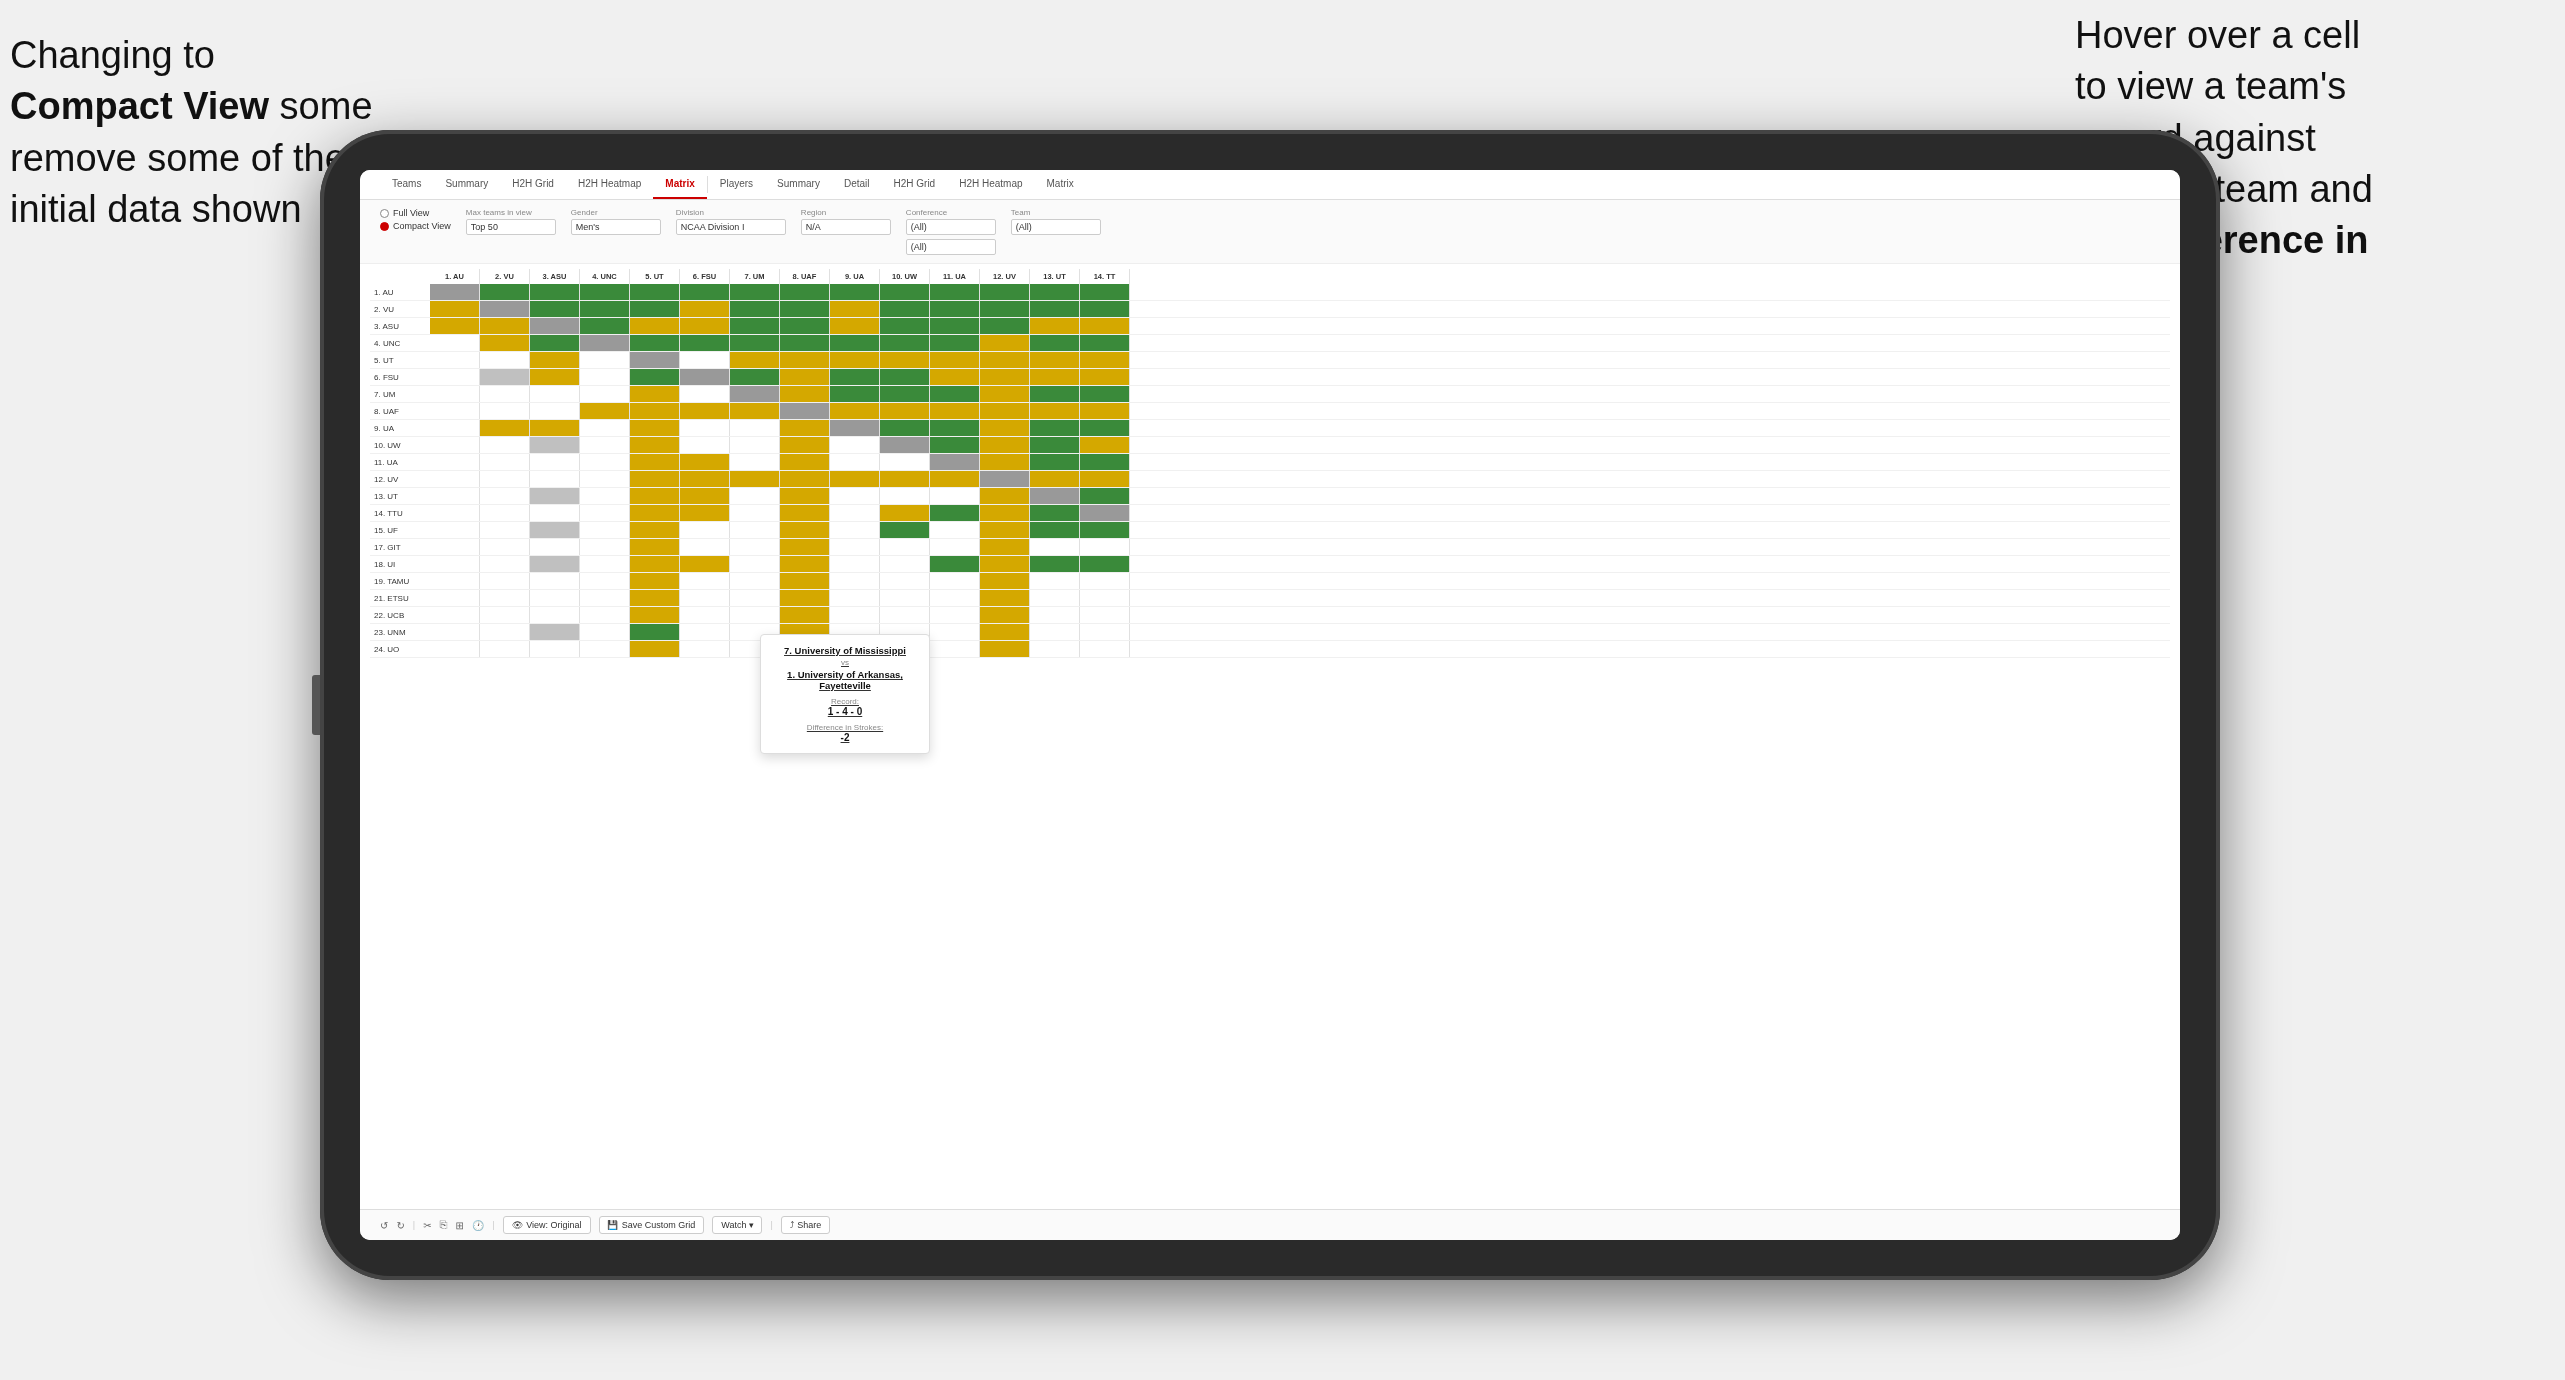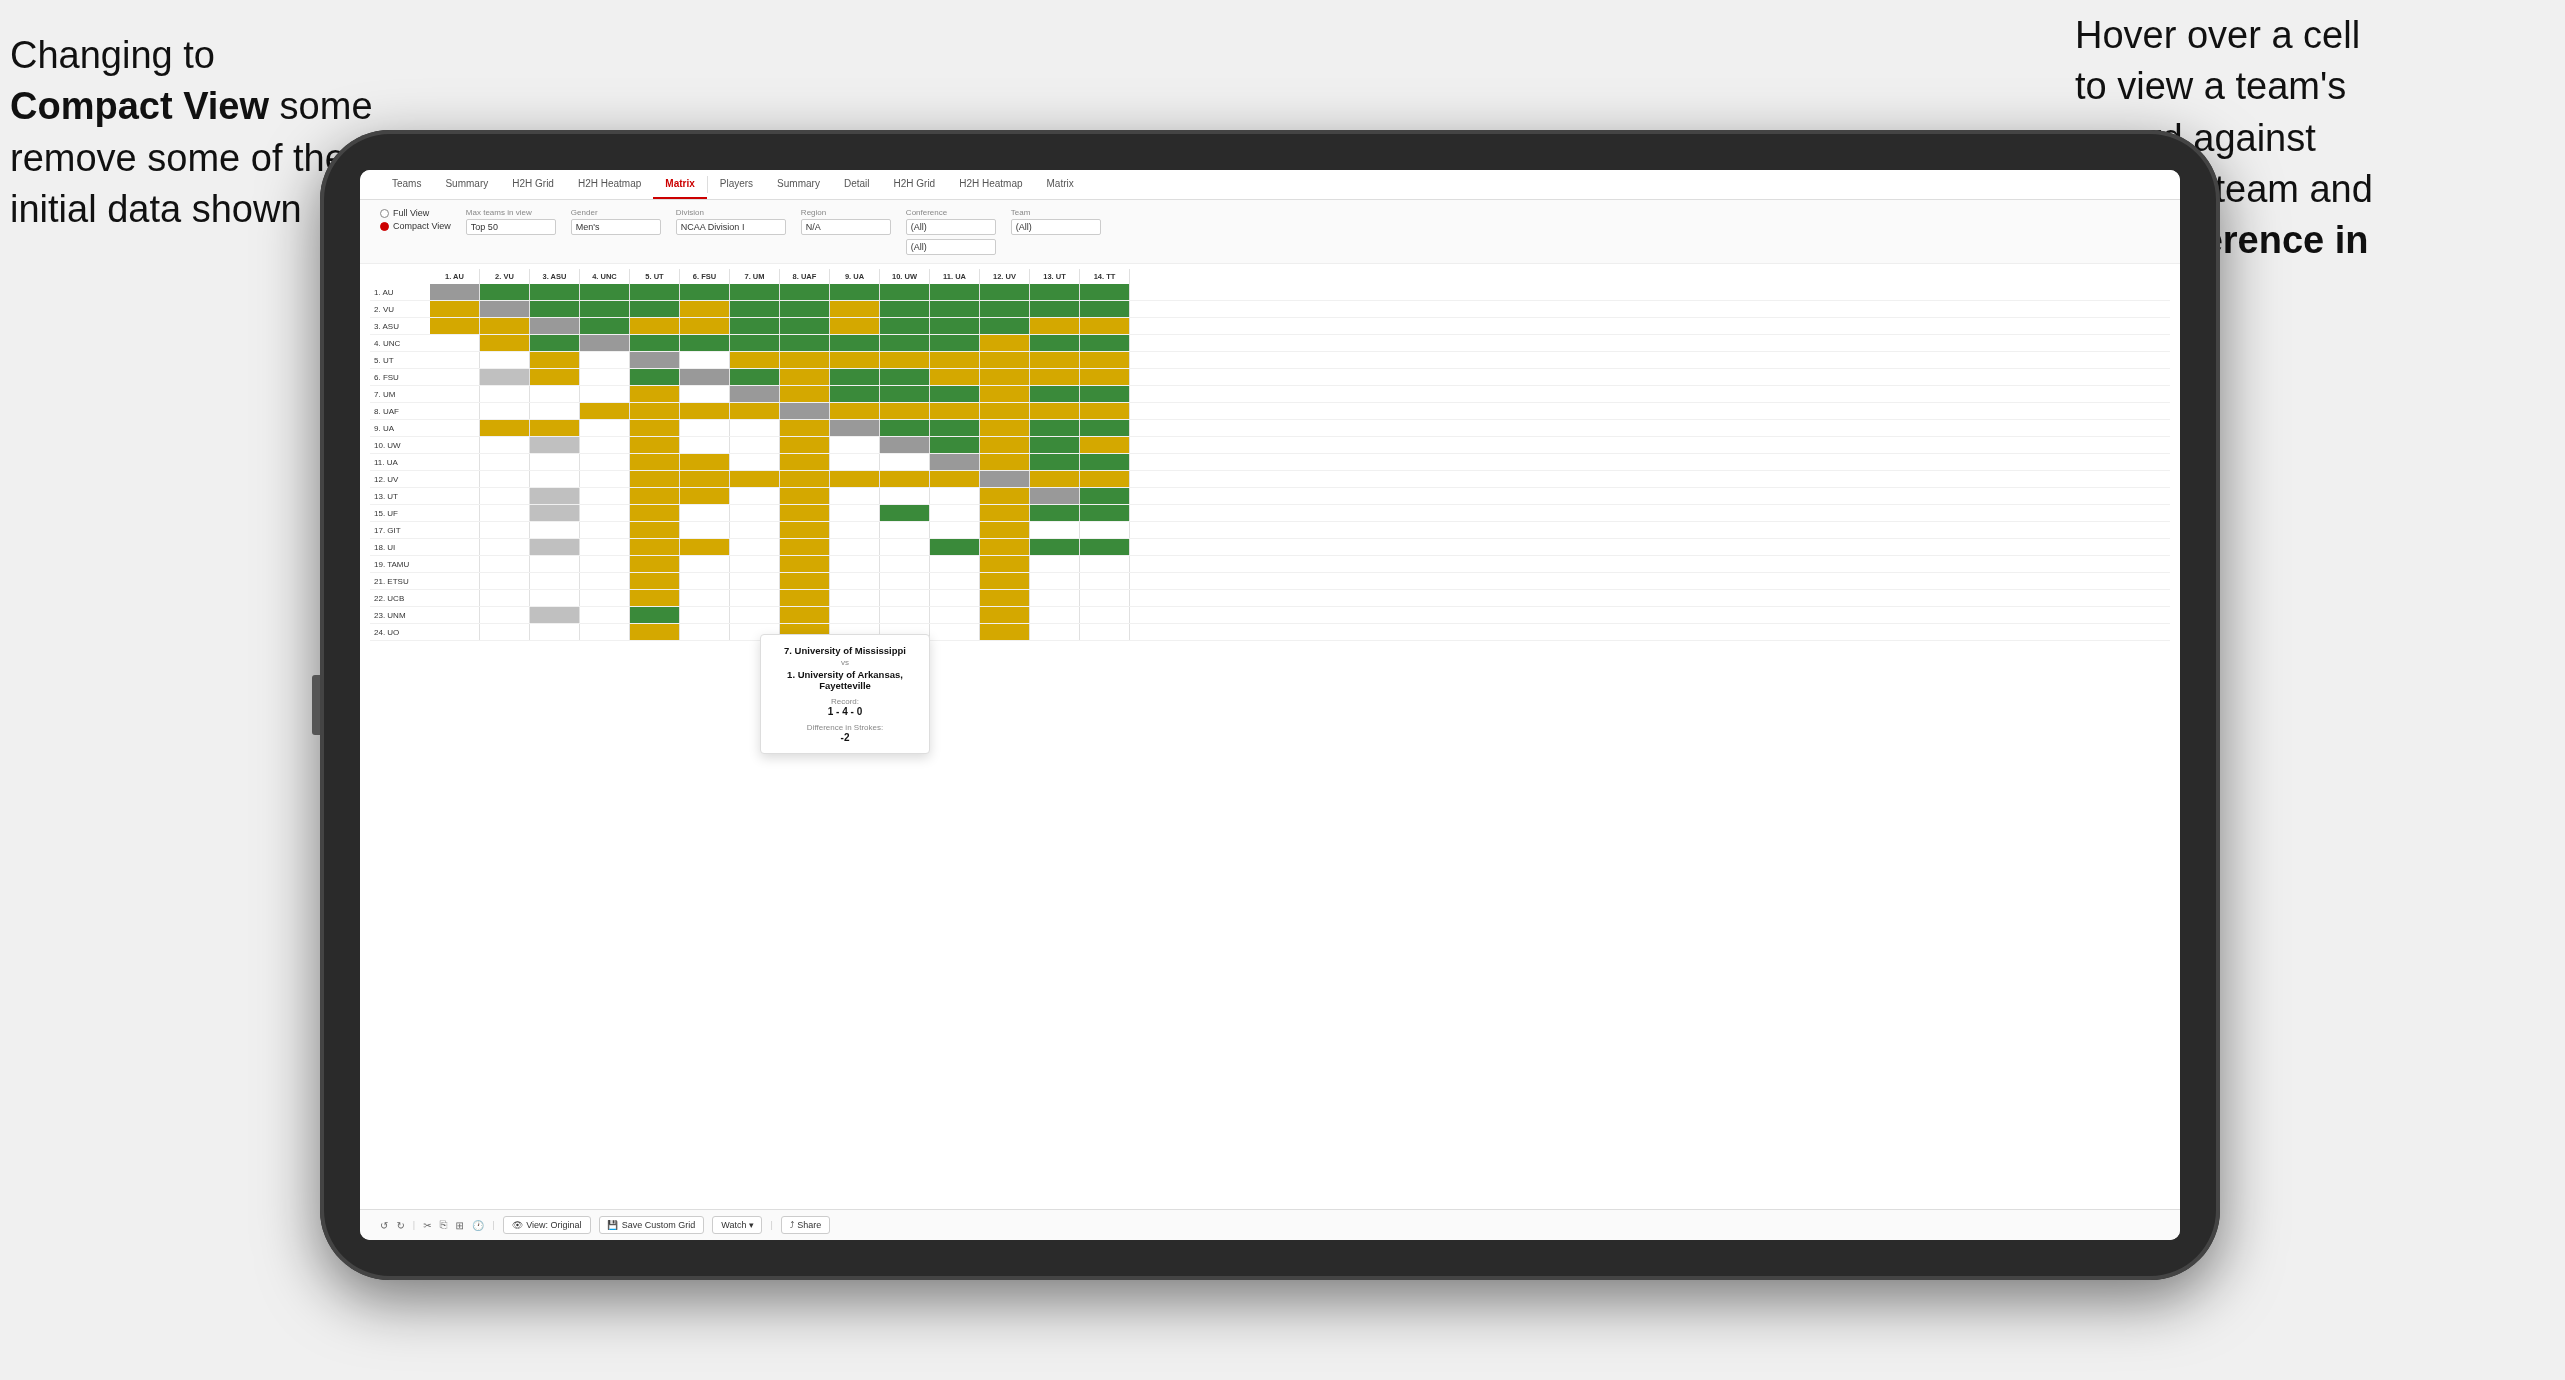--- a/index.html
+++ b/index.html
@@ -251,20 +251,21 @@
       background: #fff;
       border: 1px solid #ddd;
       border-radius: 4px;
       padding: 10px 14px;
       box-shadow: 0 4px 12px rgba(0,0,0,0.15);
       font-size: 9px;
       color: #333;
       text-align: center;
       width: 170px;
       z-index: 100;
+      text-decoration: underline;
     }
     .tooltip-title {
       font-weight: 600;
       font-size: 9.5px;
       color: #111;
       margin-bottom: 2px;
     }
     .tooltip-vs {
       color: #888;
       font-size: 8px;
@@ -657,20 +658,37 @@
                 <div class="matrix-cell" style="background: rgb(255, 255, 255);"></div>
                 <div class="matrix-cell" style="background: rgb(212, 168, 0);"></div>
                 <div class="matrix-cell" style="background: rgb(255, 255, 255);"></div>
                 <div class="matrix-cell" style="background: rgb(255, 255, 255);"></div>
                 <div class="matrix-cell" style="background: rgb(255, 255, 255);"></div>
                 <div class="matrix-cell" style="background: rgb(212, 168, 0);"></div>
                 <div class="matrix-cell" style="background: rgb(153, 153, 153);"></div>
                 <div class="matrix-cell" style="background: rgb(58, 138, 58);"></div>
               </div>
               <div class="matrix-row">
+                <div class="row-label">14. TTU</div>
+                <div class="matrix-cell" style="background: rgb(255, 255, 255);"></div>
+                <div class="matrix-cell" style="background: rgb(255, 255, 255);"></div>
+                <div class="matrix-cell" style="background: rgb(255, 255, 255);"></div>
+                <div class="matrix-cell" style="background: rgb(255, 255, 255);"></div>
+                <div class="matrix-cell" style="background: rgb(212, 168, 0);"></div>
+                <div class="matrix-cell" style="background: rgb(212, 168, 0);"></div>
+                <div class="matrix-cell" style="background: rgb(255, 255, 255);"></div>
+                <div class="matrix-cell" style="background: rgb(212, 168, 0);"></div>
+                <div class="matrix-cell" style="background: rgb(255, 255, 255);"></div>
+                <div class="matrix-cell" style="background: rgb(212, 168, 0);"></div>
+                <div class="matrix-cell" style="background: rgb(58, 138, 58);"></div>
+                <div class="matrix-cell" style="background: rgb(212, 168, 0);"></div>
+                <div class="matrix-cell" style="background: rgb(58, 138, 58);"></div>
+                <div class="matrix-cell" style="background: rgb(153, 153, 153);"></div>
+              </div>
+              <div class="matrix-row">
                 <div class="row-label">15. UF</div>
                 <div class="matrix-cell" style="background: rgb(255, 255, 255);"></div>
                 <div class="matrix-cell" style="background: rgb(255, 255, 255);"></div>
                 <div class="matrix-cell" style="background: rgb(192, 192, 192);"></div>
                 <div class="matrix-cell" style="background: rgb(255, 255, 255);"></div>
                 <div class="matrix-cell" style="background: rgb(212, 168, 0);"></div>
                 <div class="matrix-cell" style="background: rgb(255, 255, 255);"></div>
                 <div class="matrix-cell" style="background: rgb(255, 255, 255);"></div>
                 <div class="matrix-cell" style="background: rgb(212, 168, 0);"></div>
                 <div class="matrix-cell" style="background: rgb(255, 255, 255);"></div>

